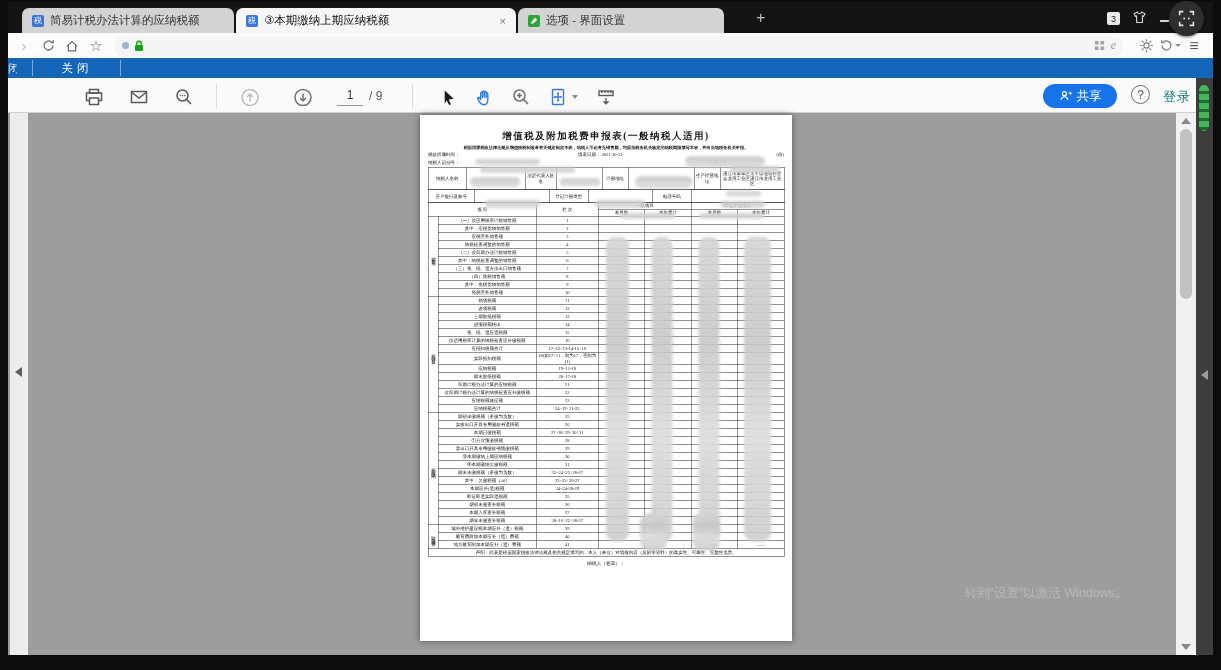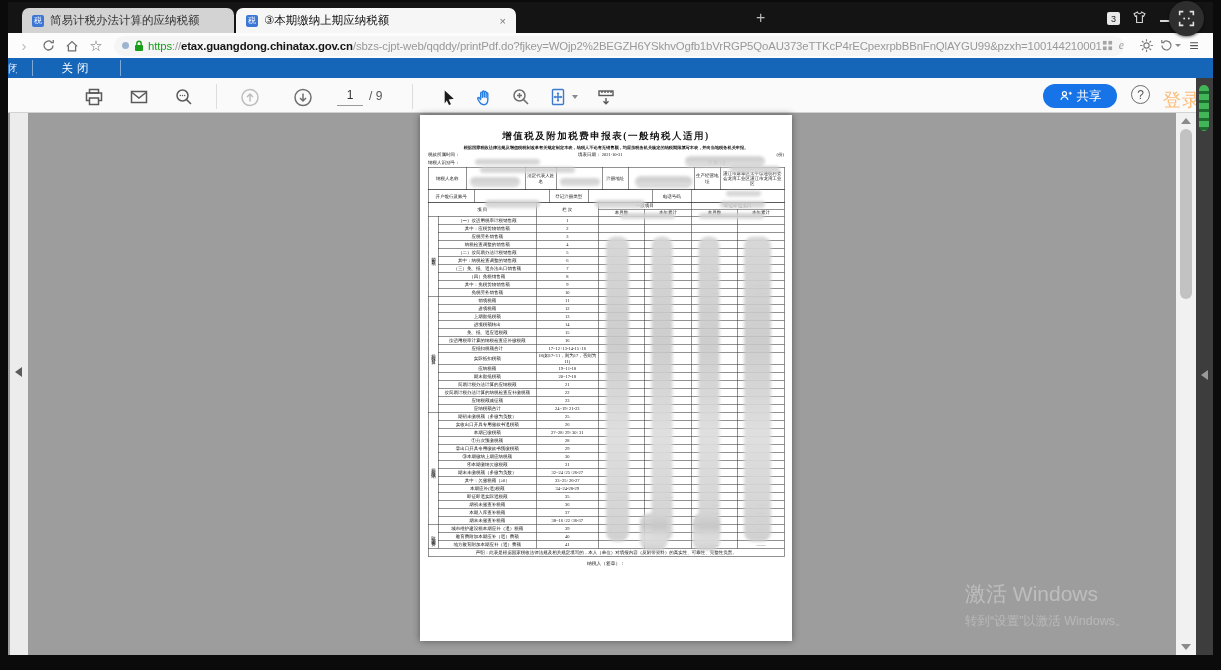--- a/index.html
+++ b/index.html
@@ -45,21 +45,21 @@
   .pdftools{left:8px;top:78px;width:1205px;height:35px;background:#fafafa;border-bottom:1px solid #d2d2d2;box-sizing:border-box;}
   .tic{position:absolute;top:87px;width:20px;height:20px;display:flex;align-items:center;justify-content:center;}
   .tdiv{position:absolute;top:84px;width:1px;height:25px;background:#ddd;}
   .pagebox{position:absolute;left:337px;top:88px;width:26px;height:17px;border-bottom:1px solid #9a9a9a;
            font-size:12px;color:#333;text-align:center;}
   .pagetotal{position:absolute;left:369px;top:89px;font-size:12px;color:#555;}
   .sharebtn{position:absolute;left:1043px;top:84px;width:74px;height:24px;border-radius:12px;background:#1674e8;color:#fff;
             display:flex;align-items:center;justify-content:center;gap:4px;font-size:12.5px;}
   .helpbtn{position:absolute;left:1131px;top:85px;width:19px;height:19px;border:1.5px solid #6d6d6d;border-radius:50%;
            color:#555;font-size:12px;display:flex;align-items:center;justify-content:center;box-sizing:border-box;}
-  .loginbtn{position:absolute;left:1163px;top:88px;font-size:18px;color:#fdba74;letter-spacing:1px;}
+  .loginbtn{position:absolute;left:1163px;top:88px;font-size:13px;color:#0f766e;letter-spacing:1px;}
   
   .pdfarea{left:8px;top:113px;width:1168px;height:542px;background:#9d9d9d;}
   .leftstrip{left:10px;top:113px;width:18px;height:542px;background:#ececec;}
   .tri-left{width:0;height:0;border-top:5px solid transparent;border-bottom:5px solid transparent;border-right:7px solid #5c5c5c;}
   .vscroll{left:1176px;top:113px;width:20px;height:542px;background:#f1f1f1;}
   .vthumb{position:absolute;left:4px;top:16px;width:12px;height:170px;background:#c2c2c2;border-radius:6px;}
   .scrollarrow{position:absolute;left:5px;width:0;height:0;border-left:5px solid transparent;border-right:5px solid transparent;}
   .rightframe{left:1196px;top:78px;width:17px;height:592px;background:#3d3d3d;}
   .greenhandle{position:absolute;left:3px;top:7px;width:10px;height:46px;border-radius:5px;
      background:repeating-linear-gradient(180deg,#41b558 0 6px,#1d6e2e 6px 9px);}
@@ -104,20 +104,28 @@
   <div class="abs tabbar">
     <div class="tab" style="left:14px;width:212px;">
       <span class="favicon">税</span>
       <span style="overflow:hidden;white-space:nowrap;">简易计税办法计算的应纳税额</span>
     </div>
     <div class="tab active" style="left:228px;width:280px;">
       <span class="favicon">税</span>
       <span style="overflow:hidden;white-space:nowrap;">③本期缴纳上期应纳税额</span>
       <span class="tabclose">×</span>
     </div>
+    <div class="tab" style="left:510px;width:206px;">
+      <span class="favicon green">
+        <svg width="8" height="8" viewBox="0 0 8 8">
+            <path d="M1 7l1-3 3.2-3.2 2 2L4 6z" fill="#fff"></path>
+          </svg>
+      </span>
+      <span style="overflow:hidden;white-space:nowrap;">选项 - 界面设置</span>
+    </div>
     <span class="newtab" style="left:748px;">+</span>
     <span class="winbadge" style="left:1099px;">3</span>
     <span class="abs" style="left:1124px;top:8px;">
       <svg width="15" height="15" viewBox="0 0 18 18" fill="none" stroke="#cfcfcf" stroke-width="1.4">
         <path d="M6.5 2.5L2.5 4.5 4 7.5l1.5-.6V15h7V6.9l1.5.6 1.5-3-4-2c-.4 1.2-1.4 2-2.5 2s-2.1-.8-2.5-2z"></path>
       </svg>
     </span>
     <span class="minbar" style="left:1152px;"></span>
     <span class="maxbox" style="left:1178px;"></span>
   </div>
@@ -148,23 +156,20 @@
       </svg>
     </span>
     <span class="navic" style="font-size:15px;">☆</span>
     <div class="urlbox">
       <span class="urldot"></span>
       <span style="margin-right:4px;">
         <svg width="10" height="12" viewBox="0 0 10 12" fill="none" stroke="#17a017" stroke-width="1.4">
           <rect x="1" y="5" width="8" height="6" rx="1" fill="#17a017" stroke="none"></rect>
             <path d="M2.8 5V3.4a2.2 2.2 0 0 1 4.4 0V5"></path>
         </svg>
-      </span>
-      <span class="urltxt">
-        <span class="uproto">https</span><span class="usep">://</span><span class="udom">etax.guangdong.chinatax.gov.cn</span><span class="upath">/sbzs-cjpt-web/qqddy/printPdf.do?fjkey=WOjp2%2BEGZH6YSkhvOgfb1bVrRGP5QoAU373eTTKcP4rECpexrpbBBnFnQlAYGU99&amp;pzxh=100144210001</span>
       </span>
       <span class="urlend">
         <span>
           <svg width="11" height="11" viewBox="0 0 12 12" fill="#a5a5a5">
               <rect x="1" y="1" width="4" height="4"></rect>
               <rect x="7" y="1" width="4" height="4"></rect>
               <rect x="1" y="7" width="4" height="4"></rect>
               <rect x="7" y="7" width="4" height="4"></rect>
             </svg>
         </span>
@@ -727,21 +732,20 @@
       <div class="blur" style="left:372px;top:215px;width:46px;height:610px;"></div>
       <div class="blur" style="left:463px;top:215px;width:42px;height:610px;"></div>
       <div class="blur" style="left:557px;top:215px;width:42px;height:610px;"></div>
       <div class="blur" style="left:648px;top:215px;width:54px;height:610px;"></div>
       <div class="blur" style="left:440px;top:768px;width:55px;height:75px;"></div>
       <div class="blur" style="left:545px;top:768px;width:55px;height:75px;"></div>
     </div>
   </div>
 
   <div class="abs watermark">
-    <div class="wm1">激活 Windows</div>
     <div class="wm2">转到“设置”以激活 Windows。</div>
   </div>
 
   <div class="abs vscroll">
     <span class="scrollarrow" style="top:5px;border-bottom:6px solid #8a8a8a;"></span>
     <span class="vthumb"></span>
     <span class="scrollarrow" style="bottom:5px;border-top:6px solid #8a8a8a;"></span>
   </div>
 
   <div class="abs rightframe">

